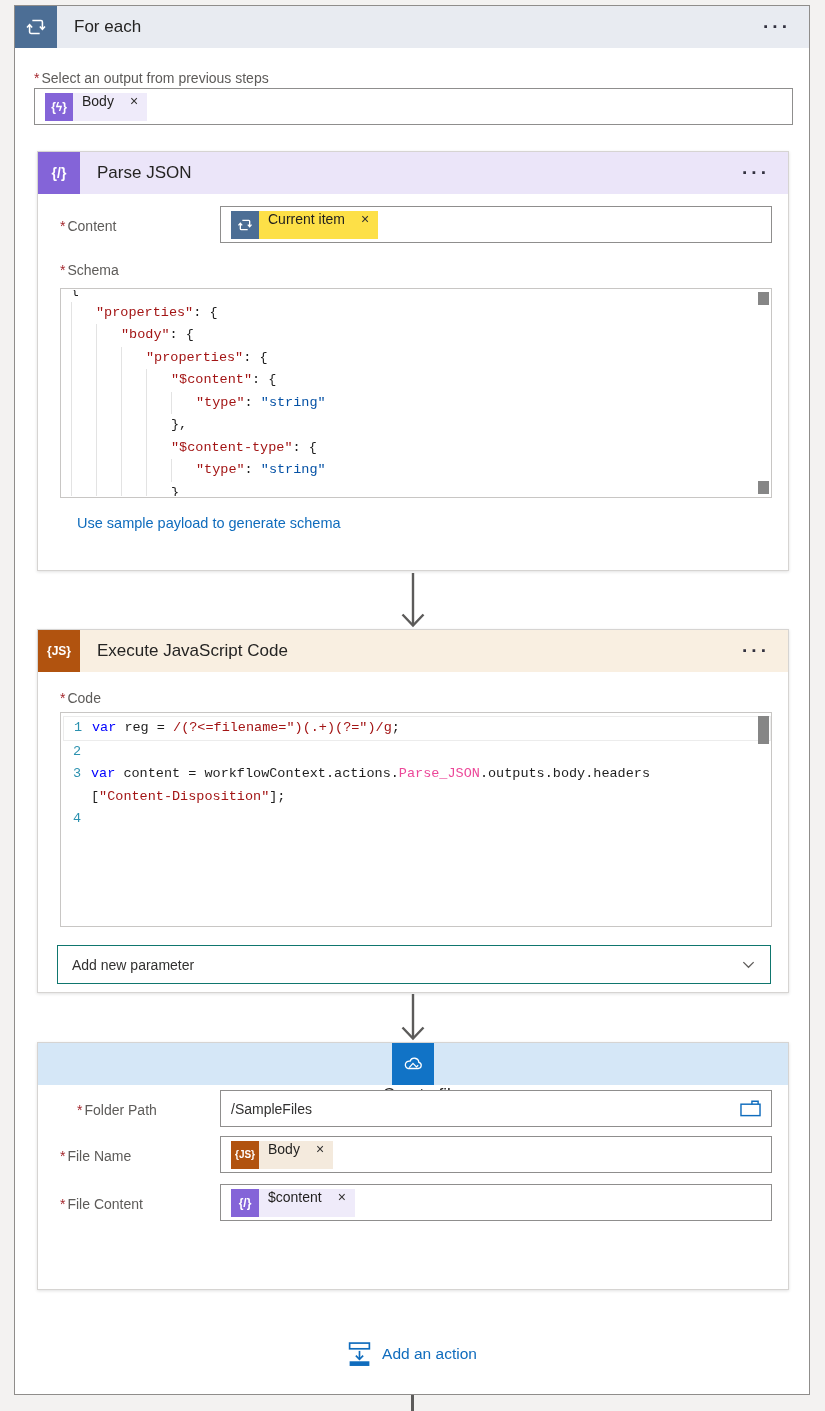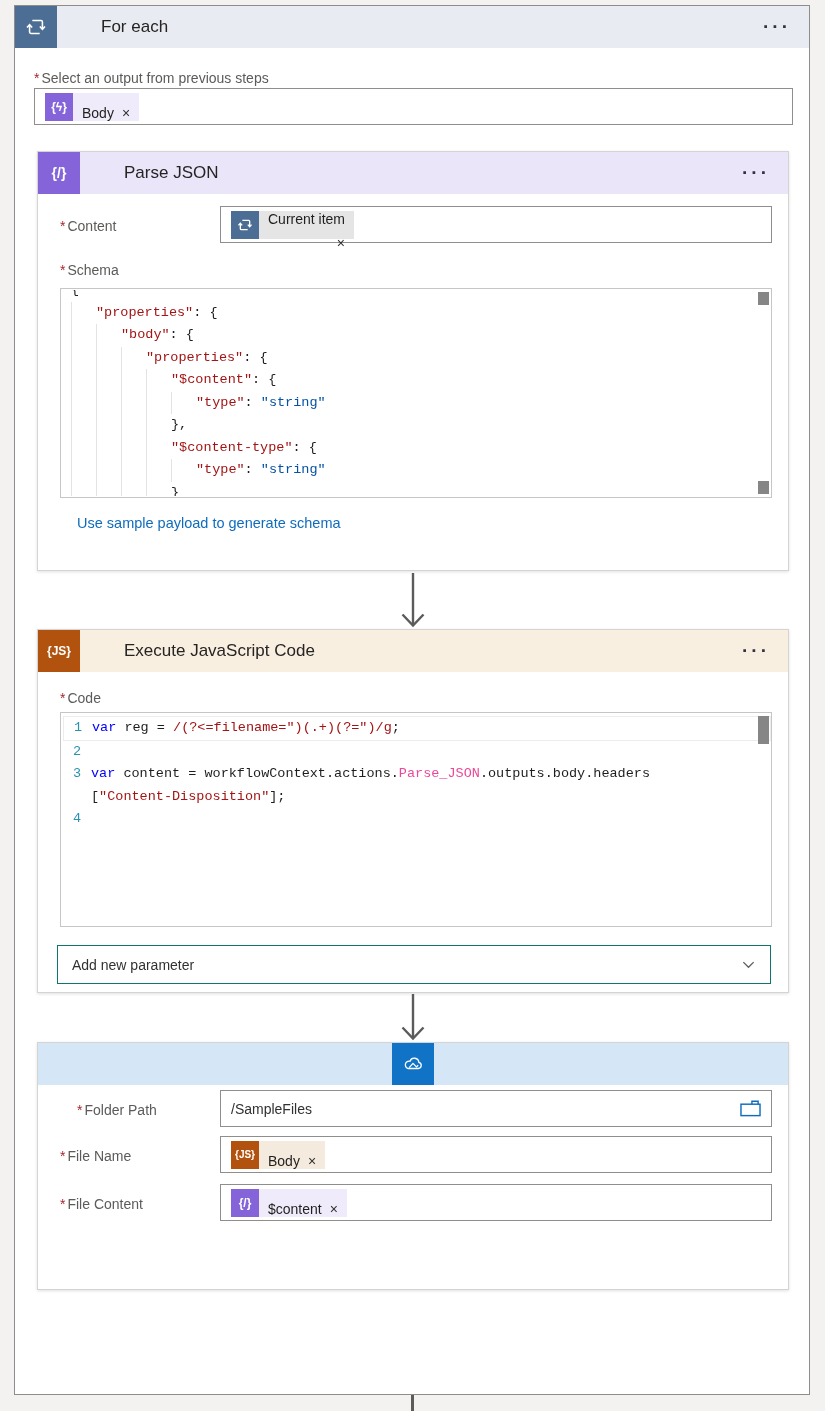--- a/index.html
+++ b/index.html
@@ -13,21 +13,21 @@
   }
   #page { position:absolute; inset:0; }
 
   
   .scope-card {
     position:absolute; left:14px; top:5px; width:796px; height:1390px;
     background:#fff; border:1px solid #8f8d8b;
   }
 
   
-  .action-header { position:absolute; left:0; top:0; right:0; height:42px; display:flex; align-items:center;gap:27px; }
+  .action-header { position:absolute; left:0; top:0; right:0; height:42px; display:flex; align-items:center; }
   .action-icon {
     width:42px; height:42px; flex:none; color:#fff;
     display:flex; align-items:center; justify-content:center;
   }
   .action-title { margin-left:17px; font-size:17px; color:#252423; }
   .more-btn {
     margin-left:auto; margin-right:14px; font-size:19px; font-weight:bold;
     letter-spacing:3px; color:#32313f; cursor:pointer; line-height:10px; padding:6px 4px;
   }
   .glyph-txt { font-size:12px; font-weight:bold; letter-spacing:0; }
@@ -59,28 +59,28 @@
     font-size:14px; color:#323130;
   }
 
   
   .token { display:inline-flex; align-items:stretch; height:28px; cursor:pointer; }
   .token-icon {
     width:28px; flex:none; color:#fff; display:flex;
     align-items:center; justify-content:center;
   }
   .token-pill {
-    display:flex; align-items:flex-end; gap:8px; padding:0 9px;
+    display:flex; align-items:flex-start; gap:16px; padding:0 9px;
     font-size:14px; color:#201f1e; white-space:nowrap;
   }
   .token-close { font-size:14px; color:#323130; cursor:pointer; }
   .tk-purple .token-icon { background:#8464d8; }
   .tk-purple .token-pill { background:#efebfa; }
   .tk-slate  .token-icon { background:#4c6e95; }
-  .tk-slate  .token-pill { background:#e5e5e5;flex-direction:column; }
+  .tk-slate  .token-pill { background:#fde047; }
   .tk-orange .token-icon { background:#b1530f; }
   .tk-orange .token-pill { background:#f4eadd; }
 
   
   .code-editor {
     position:absolute; background:#fff; border:1px solid #c8c6c4;
     font-family:"Liberation Mono", monospace; font-size:13.5px;
     overflow:hidden;
   }
   .cl { min-height:22.5px; line-height:22.5px; white-space:pre; }
@@ -311,17 +311,28 @@
               <span class="glyph-txt">{/}</span>
             </span>
           <span class="token-pill">
               <span>$content</span>
               <span class="token-close">×</span>
             </span>
         </span>
       </div>
     </div>
 
+    <div class="add-action-row">
+      <span>
+        <svg width="25" height="26" viewBox="0 0 24 25" fill="none">
+          <rect x="2.5" y="2" width="19" height="5.5" stroke="#0f6cbd" stroke-width="1.6"></rect>
+          <path d="M12 9.5v8" stroke="#0f6cbd" stroke-width="1.6"></path>
+          <path d="M8.5 14 12 17.7 15.5 14" stroke="#0f6cbd" stroke-width="1.6"></path>
+          <rect x="2.5" y="19.5" width="19" height="4.5" fill="#0f6cbd"></rect>
+        </svg>
+      </span>
+      <span class="add-action-label">Add an action</span>
+    </div>
 
   </div>
 
   <div class="tail-line"></div>
 </div>
 
 </body></html>

